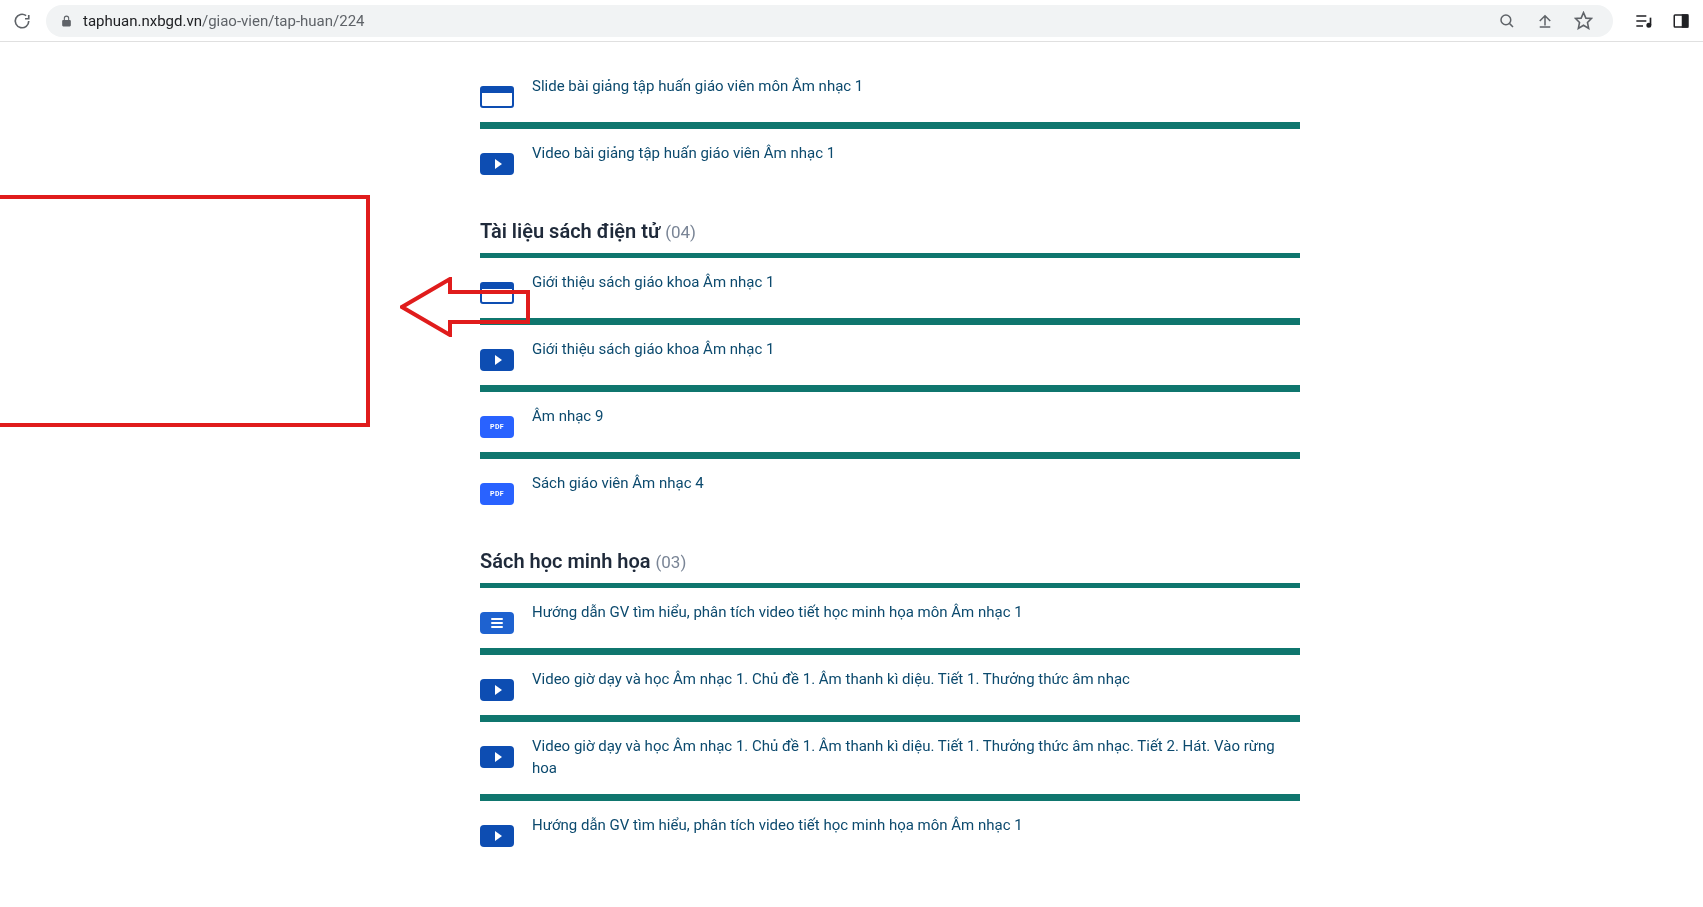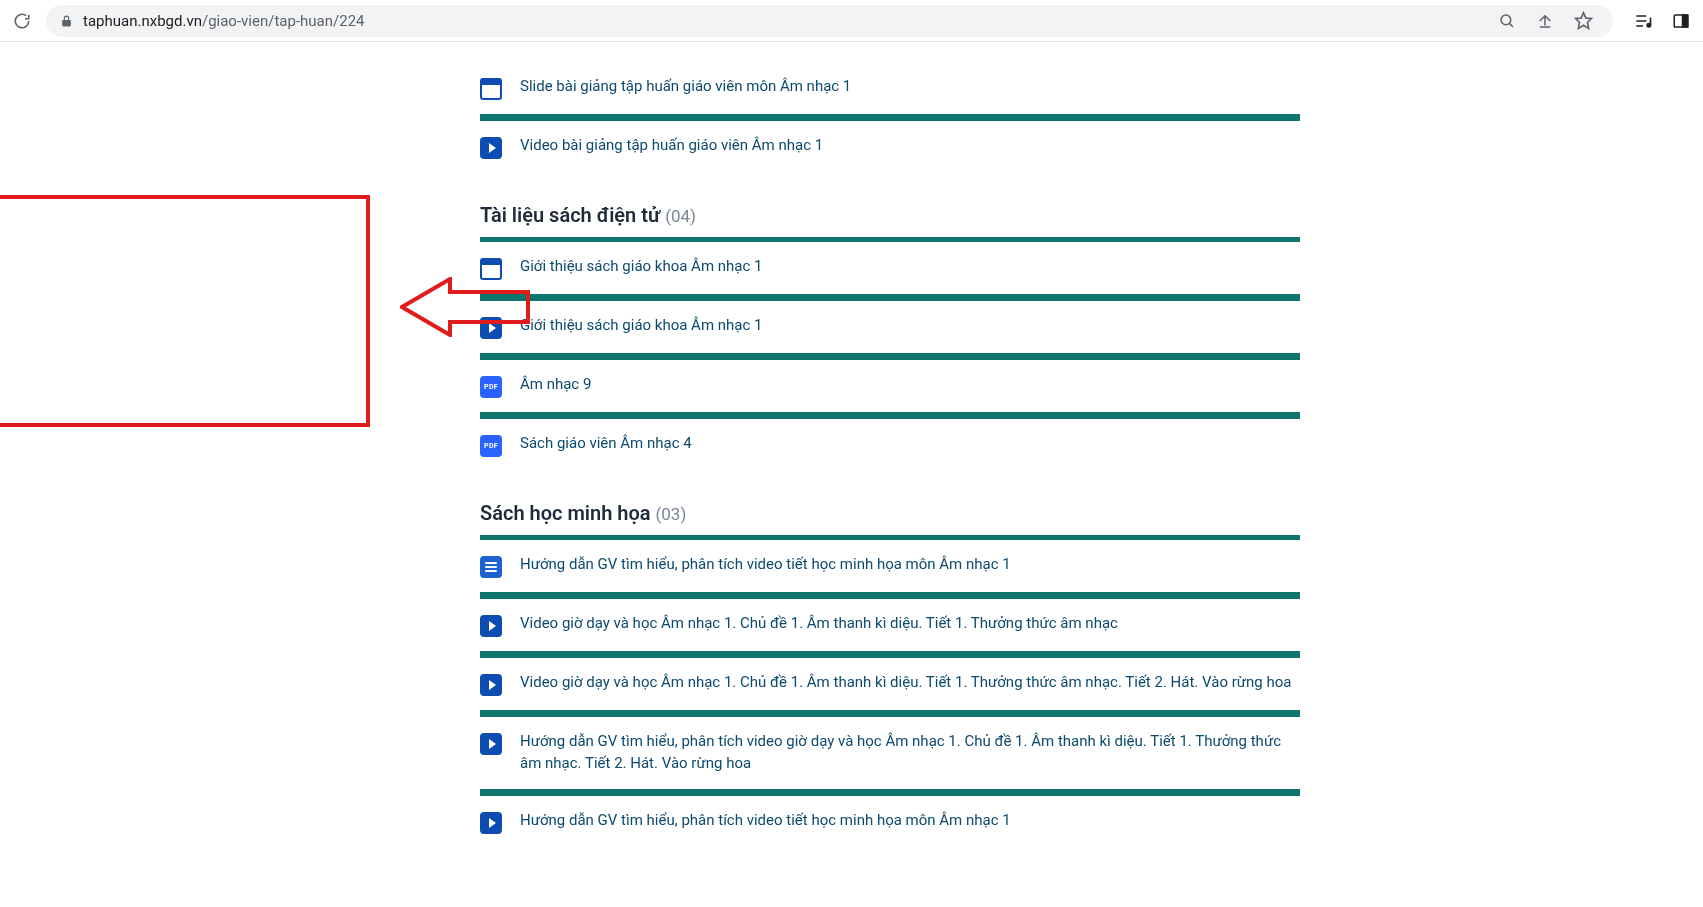--- a/index.html
+++ b/index.html
@@ -91,24 +91,24 @@
       align-items: flex-start;
       padding: 14px 0;
       border-top: 7px solid #0f766e;
       cursor: pointer;
       gap: 18px;
     }
     .list-item:first-child {
       border-top: none;
     }
     .item-icon {
-      width: 22px;
+      width: 34px;
       height: 22px;
       flex-shrink: 0;
-      margin-top: 2px;
+      margin-top: 10px;
     }
     .icon-slide {
       border: 2.5px solid #0d4db2;
       border-radius: 3px;
       position: relative;
       background: #fff;
     }
     .icon-slide::after {
       content: "";
       position: absolute;
@@ -298,24 +298,20 @@
     <div class="list-item">
       <div class="item-icon icon-video"></div>
       <div class="item-label">Video giờ dạy và học Âm nhạc 1. Chủ đề 1. Âm thanh kì diệu. Tiết 1. Thưởng thức âm nhạc</div>
     </div>
     <div class="list-item">
       <div class="item-icon icon-video"></div>
       <div class="item-label">Video giờ dạy và học Âm nhạc 1. Chủ đề 1. Âm thanh kì diệu. Tiết 1. Thưởng thức âm nhạc. Tiết 2. Hát. Vào rừng hoa</div>
     </div>
     <div class="list-item">
       <div class="item-icon icon-video"></div>
-      <div class="item-label">Hướng dẫn GV tìm hiểu, phân tích video giờ dạy và học Âm nhạc 1. Chủ đề 1. Âm thanh kì diệu. Tiết 1. Thưởng thức âm nhạc. Tiết 2. Hát. Vào rừng hoa</div>
-    </div>
-    <div class="list-item">
-      <div class="item-icon icon-video"></div>
       <div class="item-label">Hướng dẫn GV tìm hiểu, phân tích video tiết học minh họa môn Âm nhạc 1</div>
     </div>
 
 
   </div>
 
   <div class="highlight-box" style="left:-10px; top:153px; width:380px; height:232px;"></div>
 
   <div class="arrow-annotation" style="left:400px; top:235px;">
     <svg width="130" height="60" viewBox="0 0 130 60">

